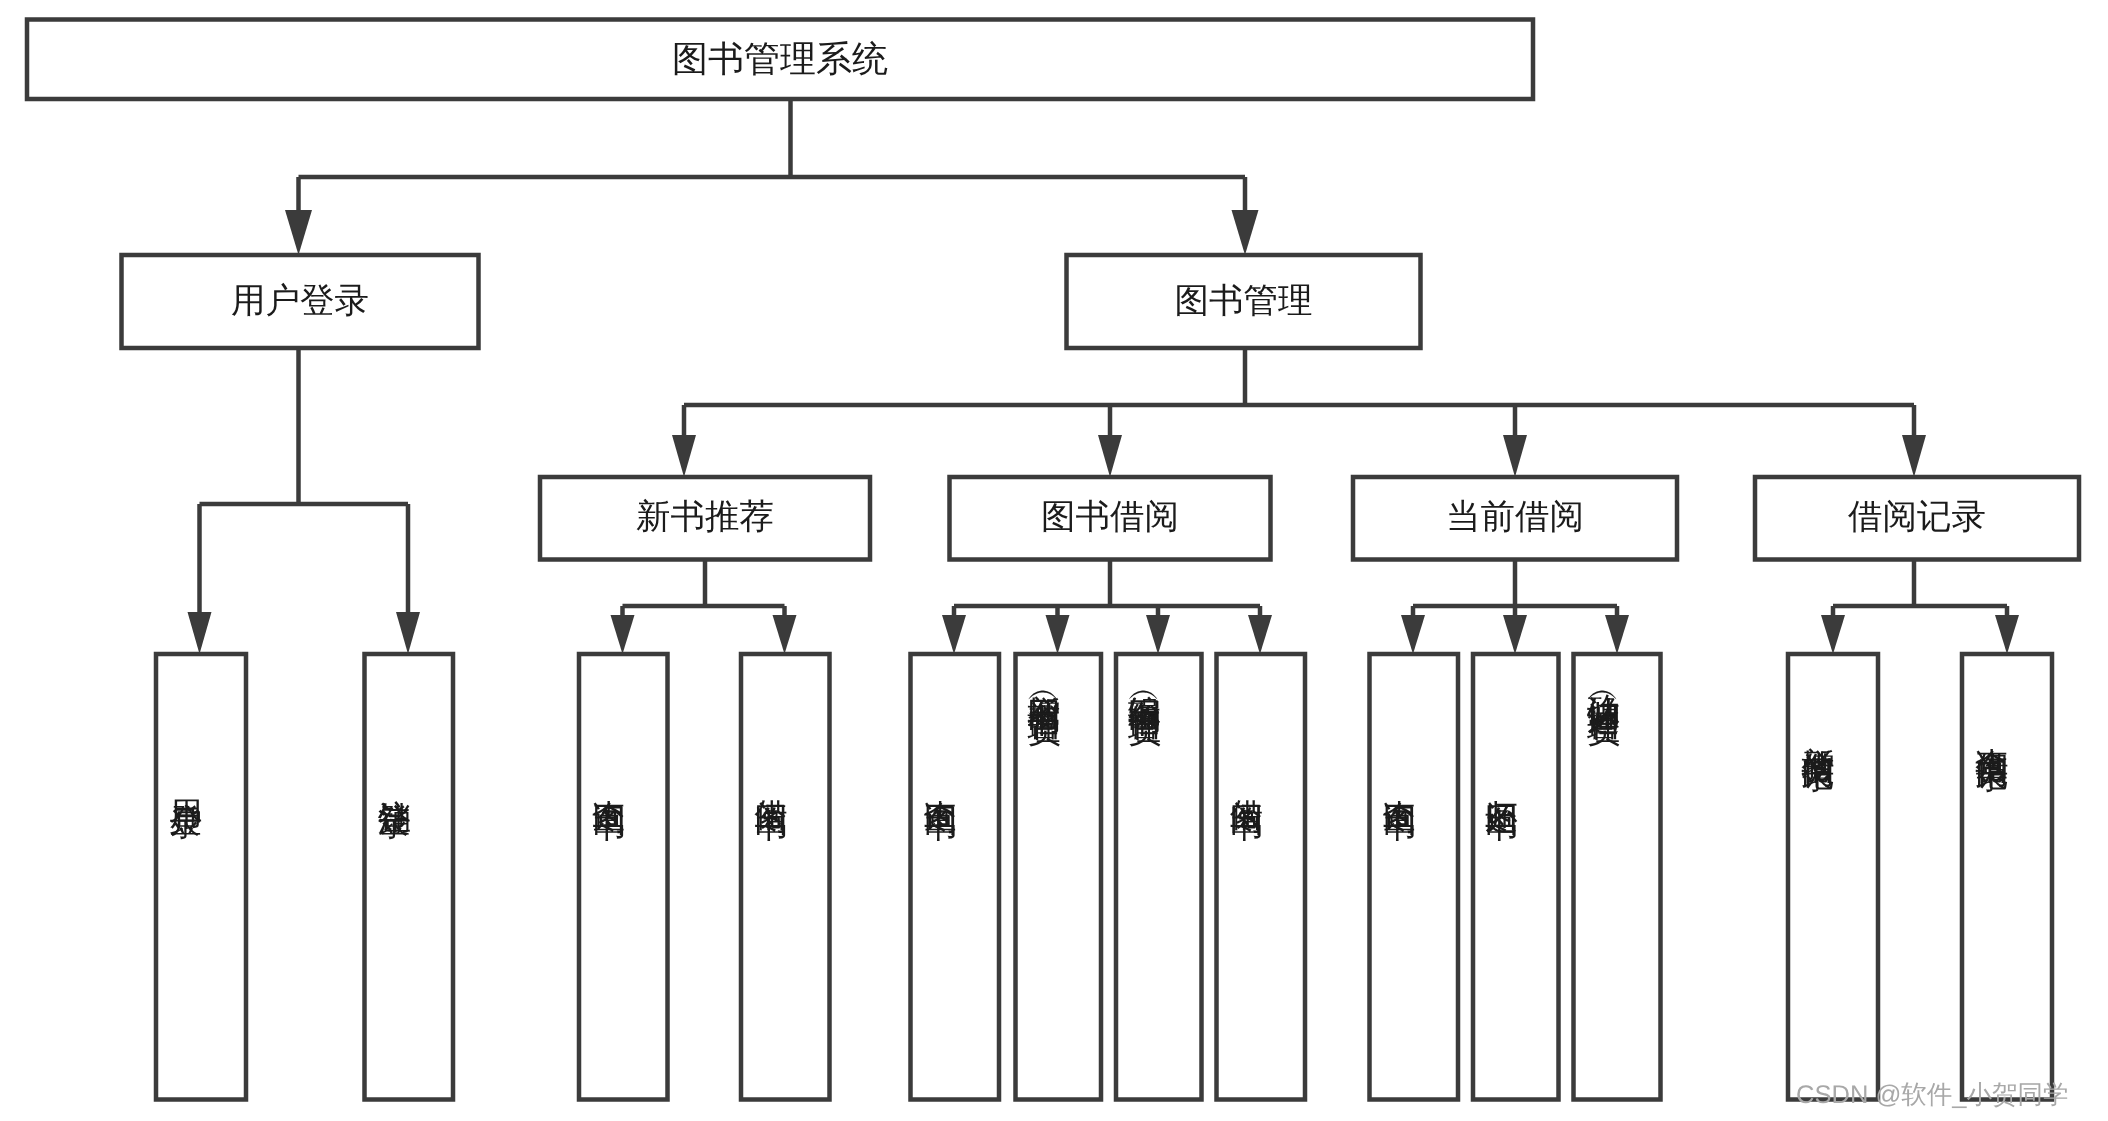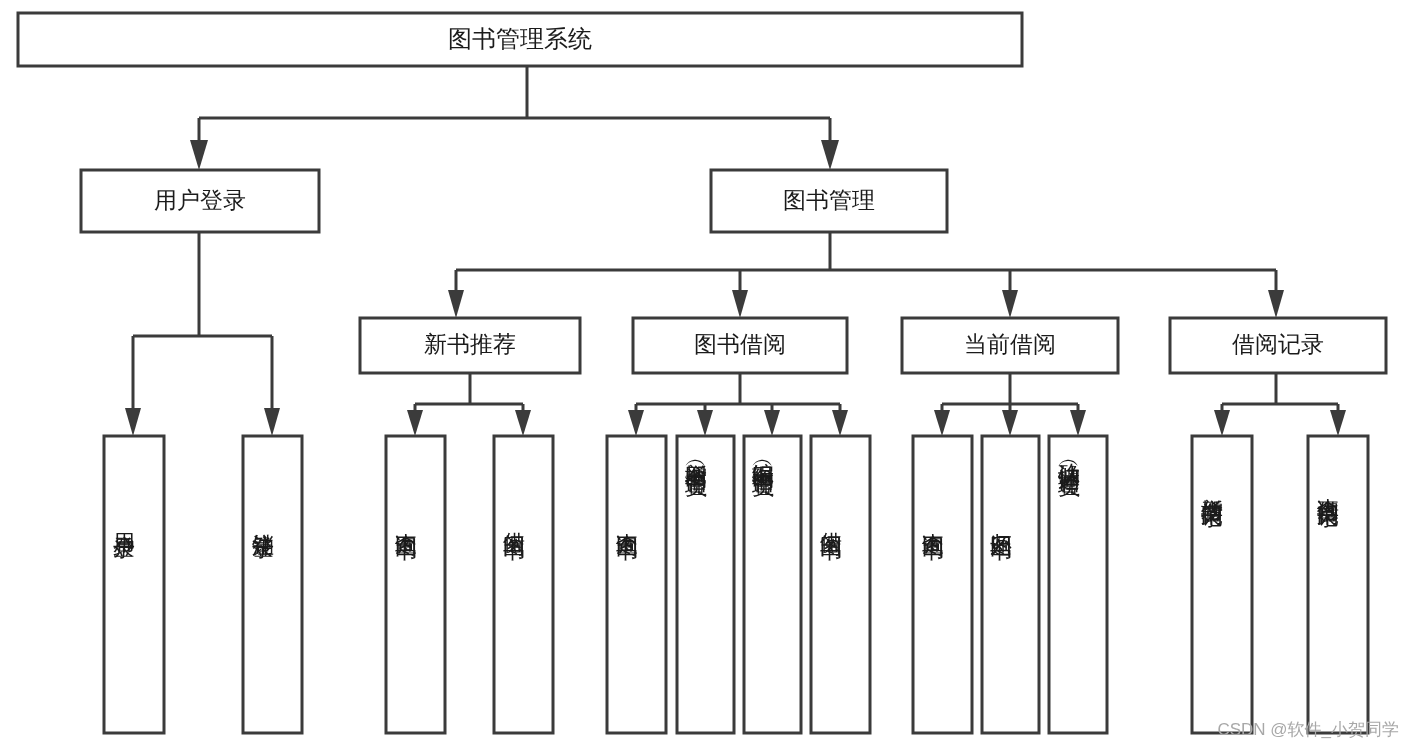--- a/index.html
+++ b/index.html
@@ -62,21 +62,21 @@
     color: #1b1b1b;
     writing-mode: vertical-rl;
     text-orientation: upright;
     letter-spacing: 2px;
     line-height: 1;
     white-space: nowrap;
     pointer-events: none;
   }
   .watermark {
     position: absolute;
-    right: 6px;
+    right: 26px;
     bottom: 6px;
     font-family: "Liberation Sans", "DejaVu Sans", sans-serif;
     font-size: 17px;
     color: #a8a8a8;
     white-space: nowrap;
   }
 </style>
 </head>
 <body>
 

